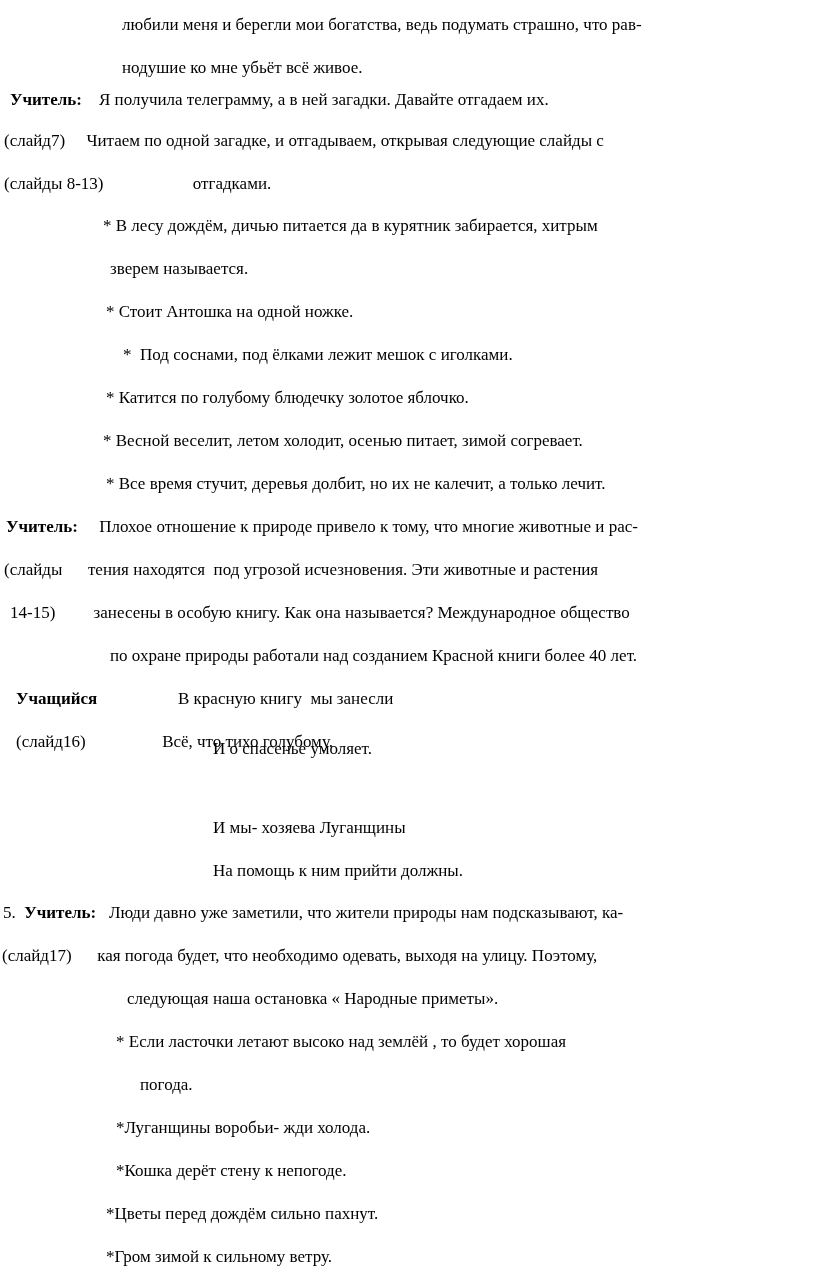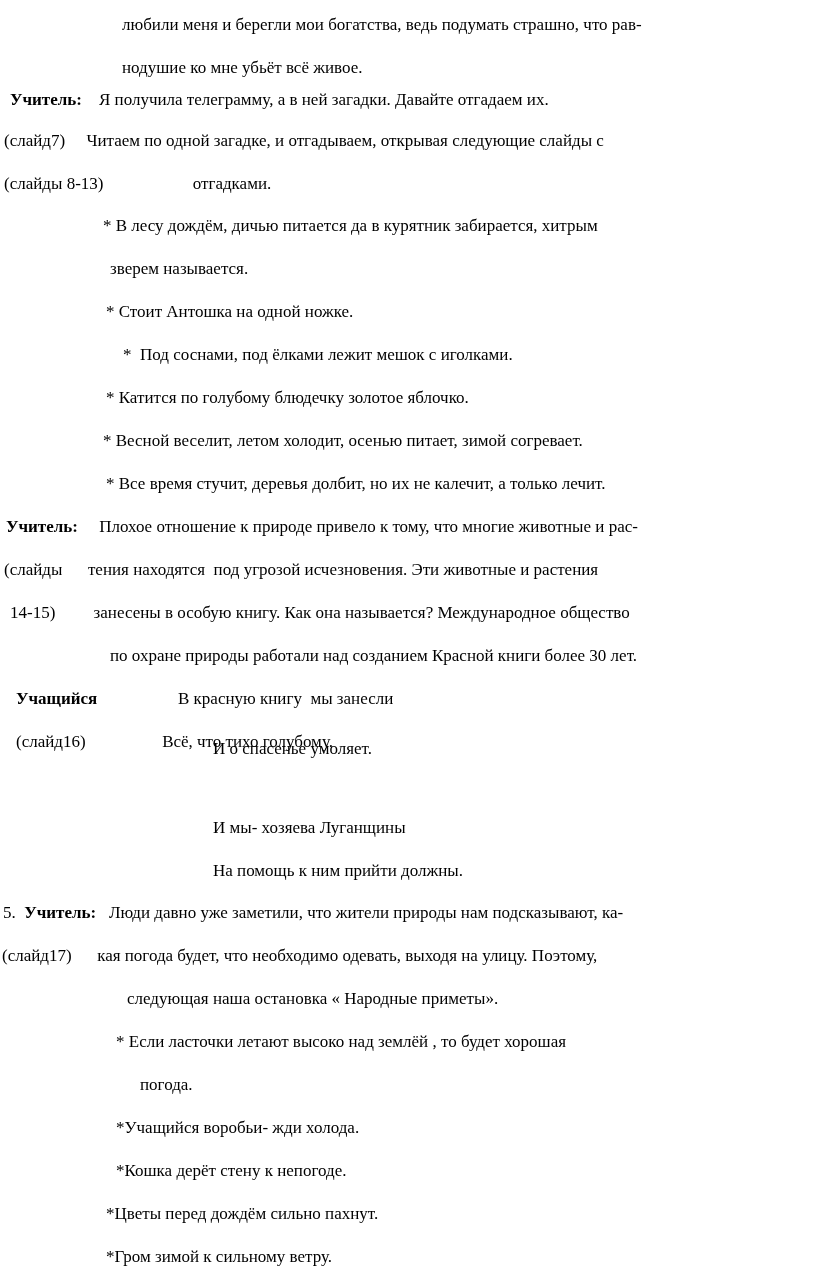--- a/index.html
+++ b/index.html
@@ -24,28 +24,28 @@
     <div class="line" style="left: 103px; top: 216px;"><span>* В лесу дождём, дичью питается да в курятник забирается, хитрым</span></div>
     <div class="line" style="left: 110px; top: 259px;"><span>зверем называется.</span></div>
     <div class="line" style="left: 106px; top: 302px;"><span>* Стоит Антошка на одной ножке.</span></div>
     <div class="line" style="left: 103px; top: 345px; margin-left: 20px;"><span>*  Под соснами, под ёлками лежит мешок с иголками.</span></div>
     <div class="line" style="left: 106px; top: 388px;"><span>* Катится по голубому блюдечку золотое яблочко.</span></div>
     <div class="line" style="left: 103px; top: 431px;"><span>* Весной веселит, летом холодит, осенью питает, зимой согревает.</span></div>
     <div class="line" style="left: 106px; top: 474px;"><span>* Все время стучит, деревья долбит, но их не калечит, а только лечит.</span></div>
     <div class="line" style="left: 6px; top: 517px;"><span class="bold">Учитель:</span><span>     Плохое отношение к природе привело к тому, что многие животные и рас-</span></div>
     <div class="line" style="left: 4px; top: 560px;"><span>(слайды      тения находятся  под угрозой исчезновения. Эти животные и растения</span></div>
     <div class="line" style="left: 10px; top: 603px;"><span>14-15)         занесены в особую книгу. Как она называется? Международное общество</span></div>
-    <div class="line" style="left: 110px; top: 646px;"><span>по охране природы работали над созданием Красной книги более 30 лет.</span></div>
+    <div class="line" style="left: 110px; top: 646px;"><span>по охране природы работали над созданием Красной книги более 40 лет.</span></div>
     <div class="line" style="left: 16px; top: 689px;"><span class="bold underline">Учащийся</span><span>                   В красную книгу  мы занесли</span></div>
     <div class="line" style="left: 16px; top: 732px;"><span>(слайд16)                  Всё, что тихо голубому.</span></div>
     <div class="line" style="left: 213px; top: 739px;"><span>И о спасенье умоляет.</span></div>
     <div class="line" style="left: 213px; top: 818px;"><span>И мы- хозяева Луганщины</span></div>
     <div class="line" style="left: 213px; top: 861px;"><span>На помощь к ним прийти должны.</span></div>
     <div class="line" style="left: 3px; top: 903px;"><span>5.  </span><span class="bold">Учитель:</span><span>   Люди давно уже заметили, что жители природы нам подсказывают, ка-</span></div>
     <div class="line" style="left: 2px; top: 946px;"><span>(слайд17)      кая погода будет, что необходимо одевать, выходя на улицу. Поэтому,</span></div>
     <div class="line" style="left: 127px; top: 989px;"><span>следующая наша остановка « Народные приметы».</span></div>
     <div class="line" style="left: 116px; top: 1032px;"><span>* Если ласточки летают высоко над землёй , то будет хорошая</span></div>
     <div class="line" style="left: 140px; top: 1075px;"><span>погода.</span></div>
-    <div class="line" style="left: 116px; top: 1118px;"><span>*Учащийся воробьи- жди холода.</span></div>
+    <div class="line" style="left: 116px; top: 1118px;"><span>*Луганщины воробьи- жди холода.</span></div>
     <div class="line" style="left: 116px; top: 1161px;"><span>*Кошка дерёт стену к непогоде.</span></div>
     <div class="line" style="left: 106px; top: 1204px;"><span>*Цветы перед дождём сильно пахнут.</span></div>
     <div class="line" style="left: 106px; top: 1247px;"><span>*Гром зимой к сильному ветру.</span></div>
   </div>
 
 </body></html>

